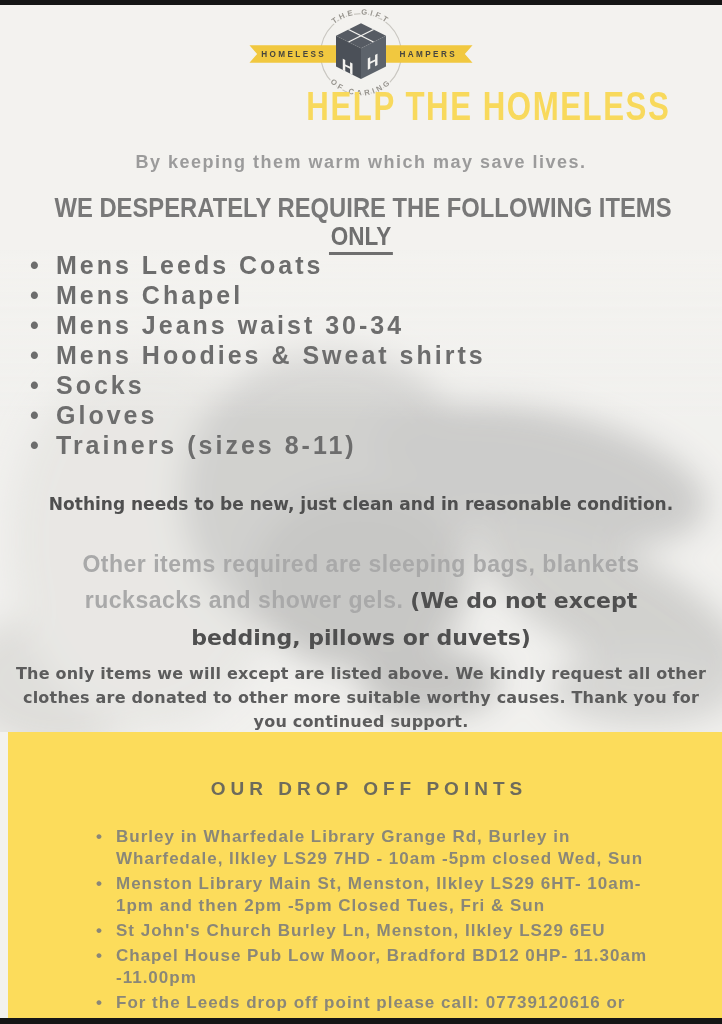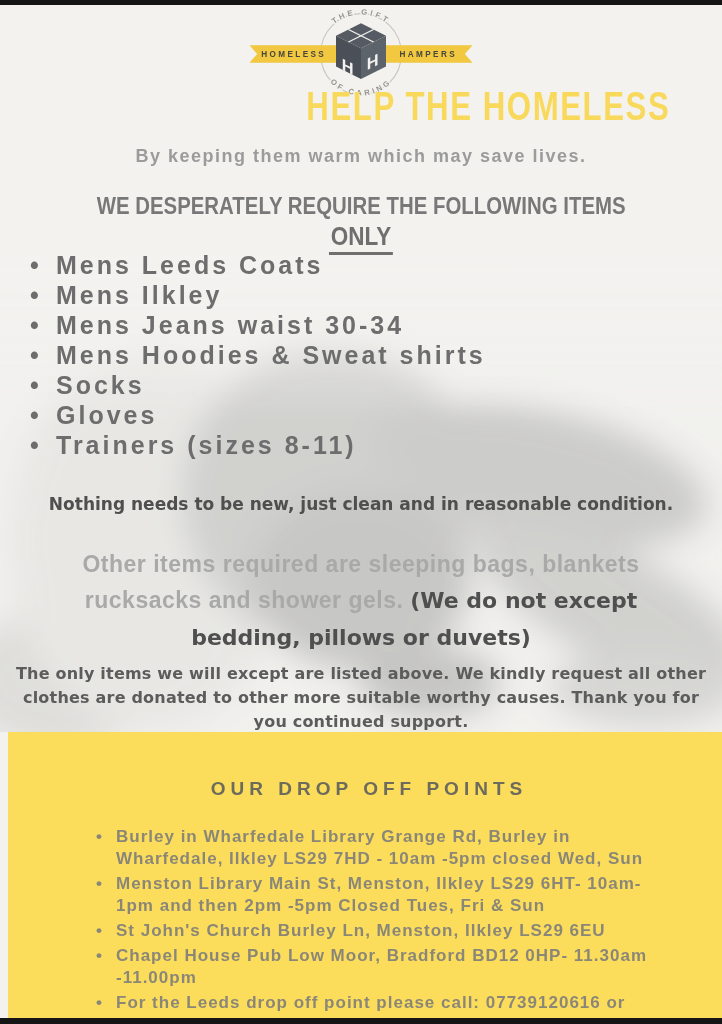--- a/index.html
+++ b/index.html
@@ -22,26 +22,26 @@
   .photo{position:absolute;top:250px;left:0;width:722px;height:482px;z-index:0;}
   .content{position:absolute;inset:0;z-index:1;}
 
   .logo{position:absolute;top:4px;left:50%;transform:translateX(-50%);}
   .title{
     position:absolute;top:84px;width:100%;text-align:right;
     font-size:40px;font-weight:bold;letter-spacing:2px;color:var(--yellow_title);
   }
   .title span{display:inline-block;transform:scaleX(0.78);transform-origin:center;white-space:nowrap;}
   .subtitle{
-    position:absolute;top:146px;width:100%;text-align:center;
+    position:absolute;top:152px;width:100%;text-align:center;
     font-size:18px;font-weight:bold;letter-spacing:1.5px;color:var(--gray_subtitle);
   }
   .req-heading{
     position:absolute;top:192px;width:100%;text-align:center;
-    font-size:24px;font-weight:bold;color:var(--gray_heading);
+    font-size:28px;font-weight:bold;color:var(--gray_heading);
   }
   .req-heading span{display:inline-block;transform:scaleX(0.85);transform-origin:center;white-space:nowrap;}
   .only-heading{
     position:absolute;top:222px;left:50%;transform:translateX(-50%) scaleX(0.9);
     font-size:25px;font-weight:bold;color:#6f6f6f;
     border-bottom:3px solid #6f6f6f;padding:0 2px 1px 2px;
   }
   .items{
     position:absolute;top:250px;left:28px;list-style:none;
     font-size:25px;font-weight:bold;letter-spacing:3px;color:var(--gray_list);
@@ -152,21 +152,21 @@
     <div class="subtitle">By keeping them warm which may save lives.</div>
 
     <div class="req-heading">
       <span>WE DESPERATELY REQUIRE THE FOLLOWING ITEMS</span>
     </div>
     <div class="only-heading">ONLY</div>
 
     <ul class="items">
 
     <li class=""><span>Mens Leeds Coats</span></li>
-        <li class=""><span>Mens Ilkley</span></li>
+        <li class=""><span>Mens Chapel</span></li>
         <li class=""><span>Mens Jeans waist 30-34</span></li>
         <li class=""><span>Mens Hoodies &amp; Sweat shirts</span></li>
         <li class=""><span>Socks</span></li>
         <li class=""><span>Gloves</span></li>
         <li class=""><span>Trainers (sizes 8-11)</span></li>
       </ul>
 
     <div class="note">Nothing needs to be new, just clean and in reasonable condition.</div>
 
     <div class="other">

